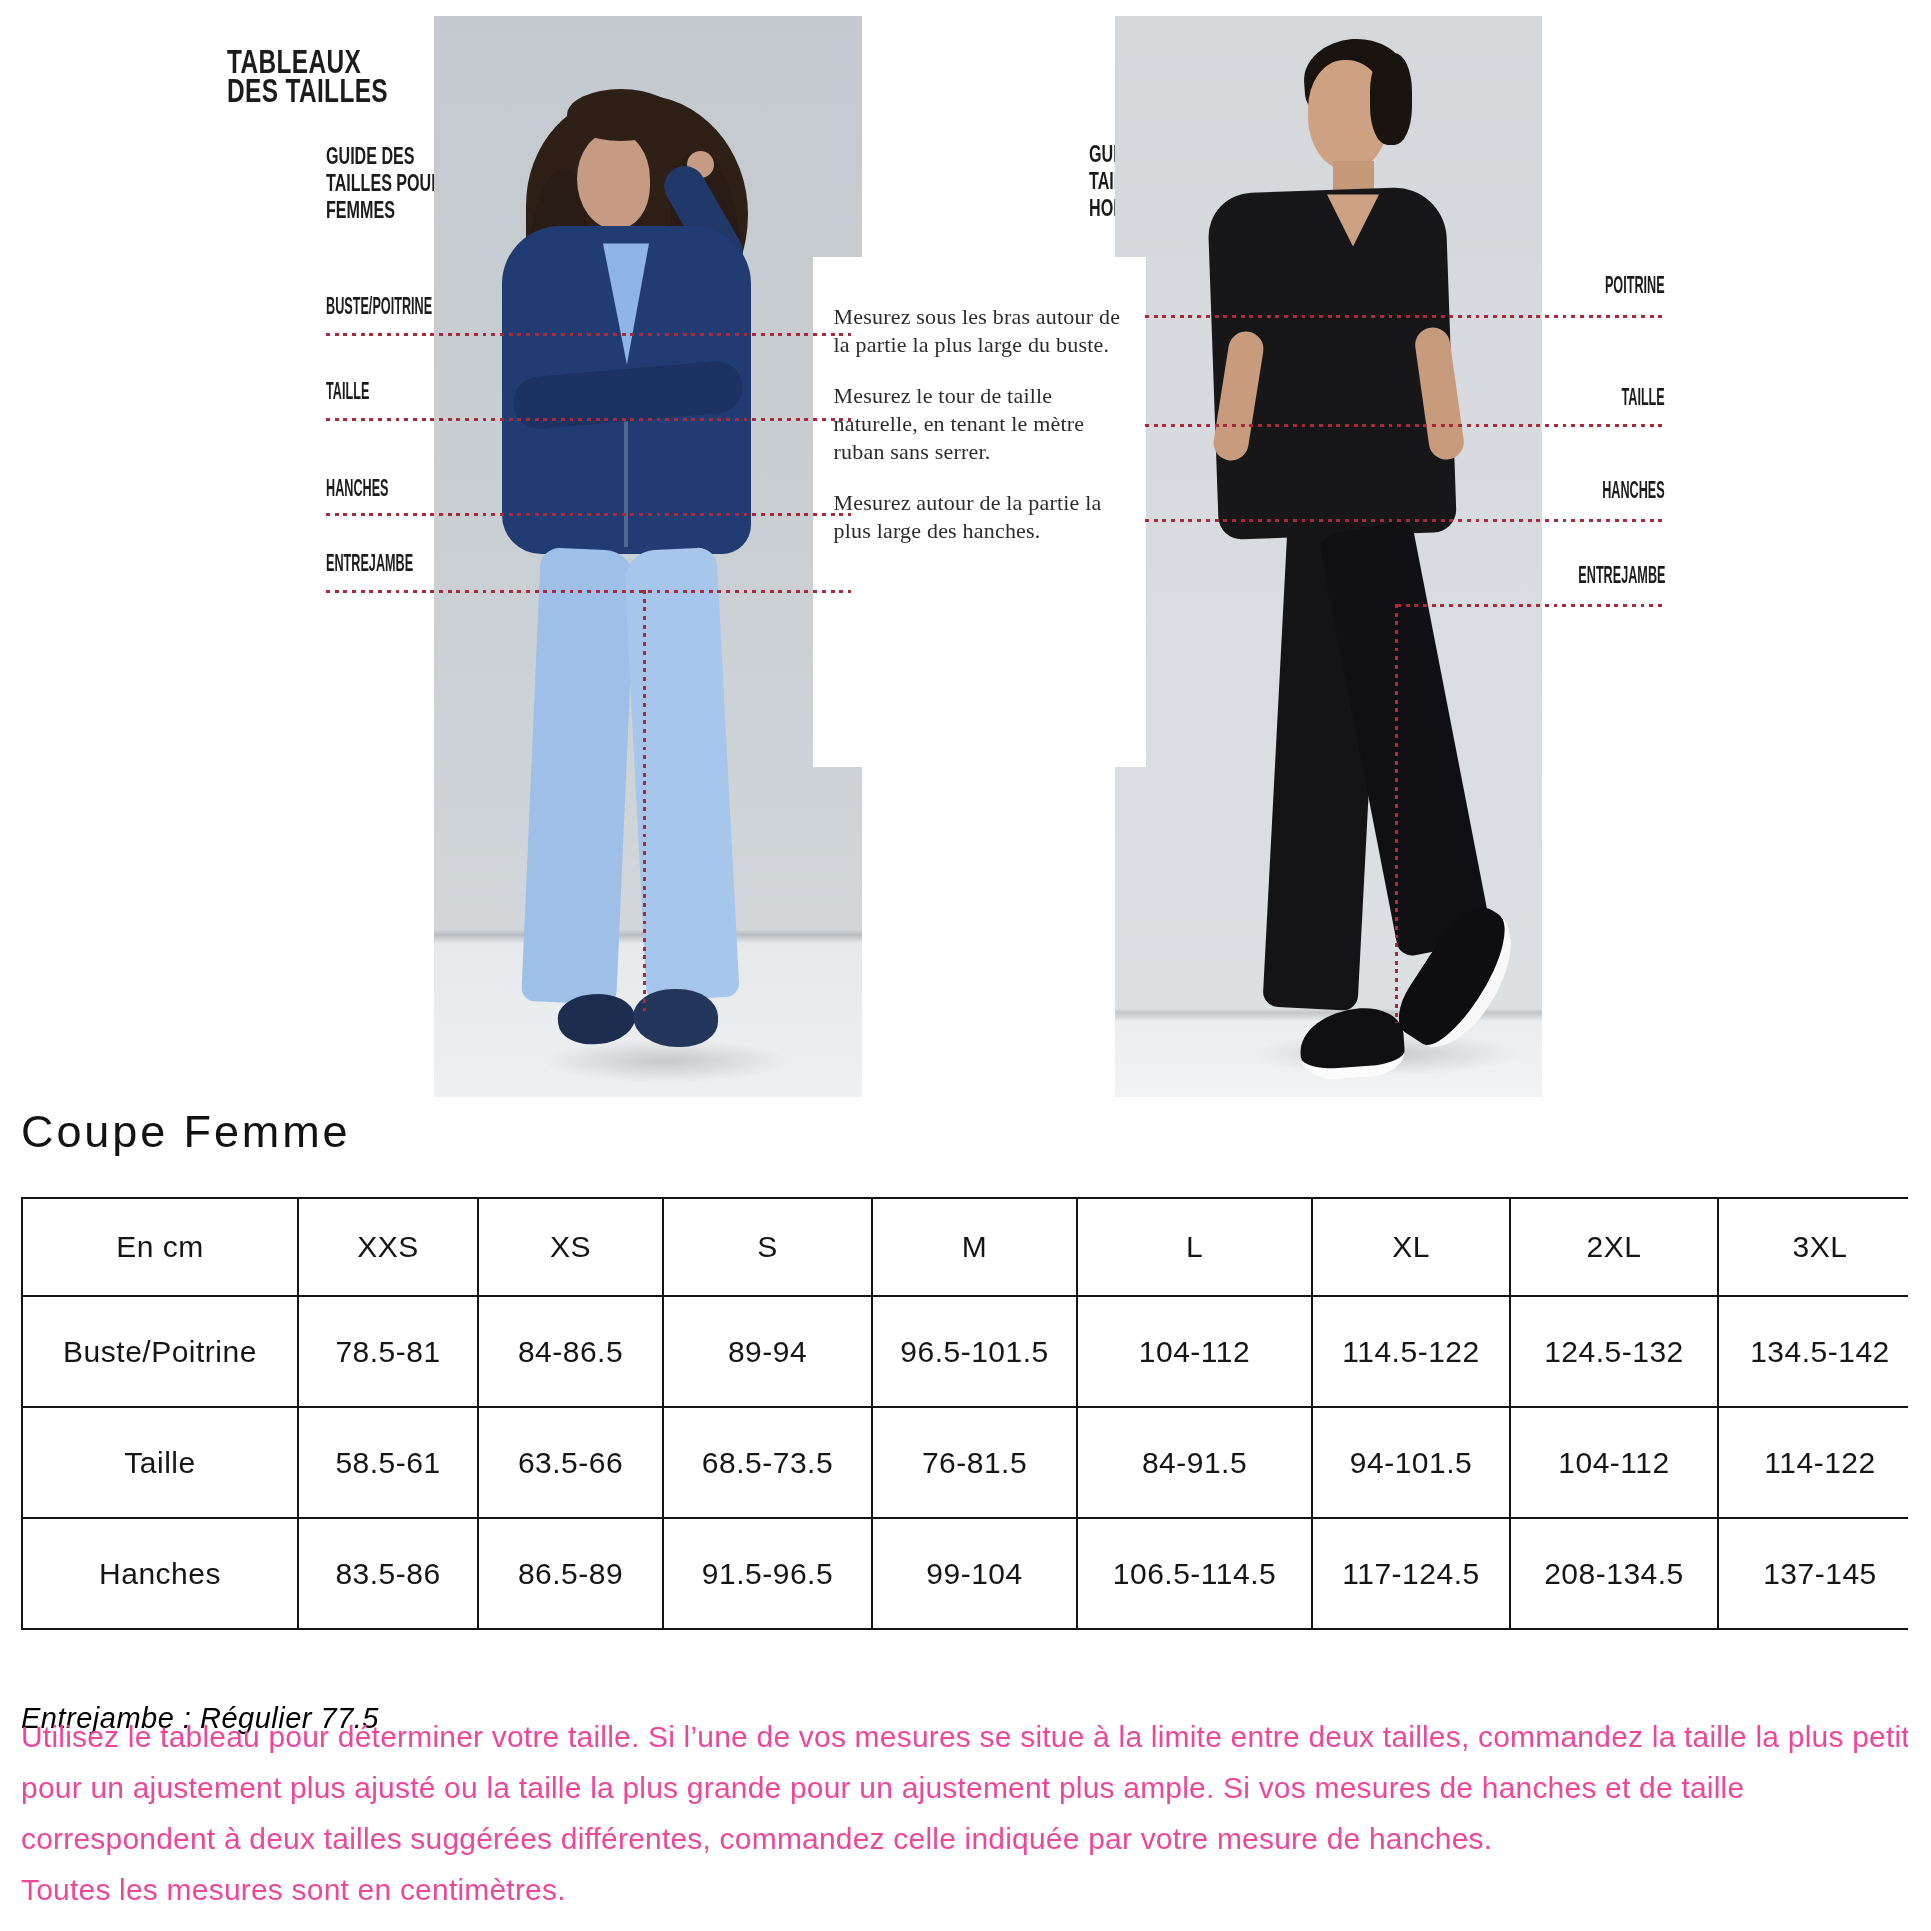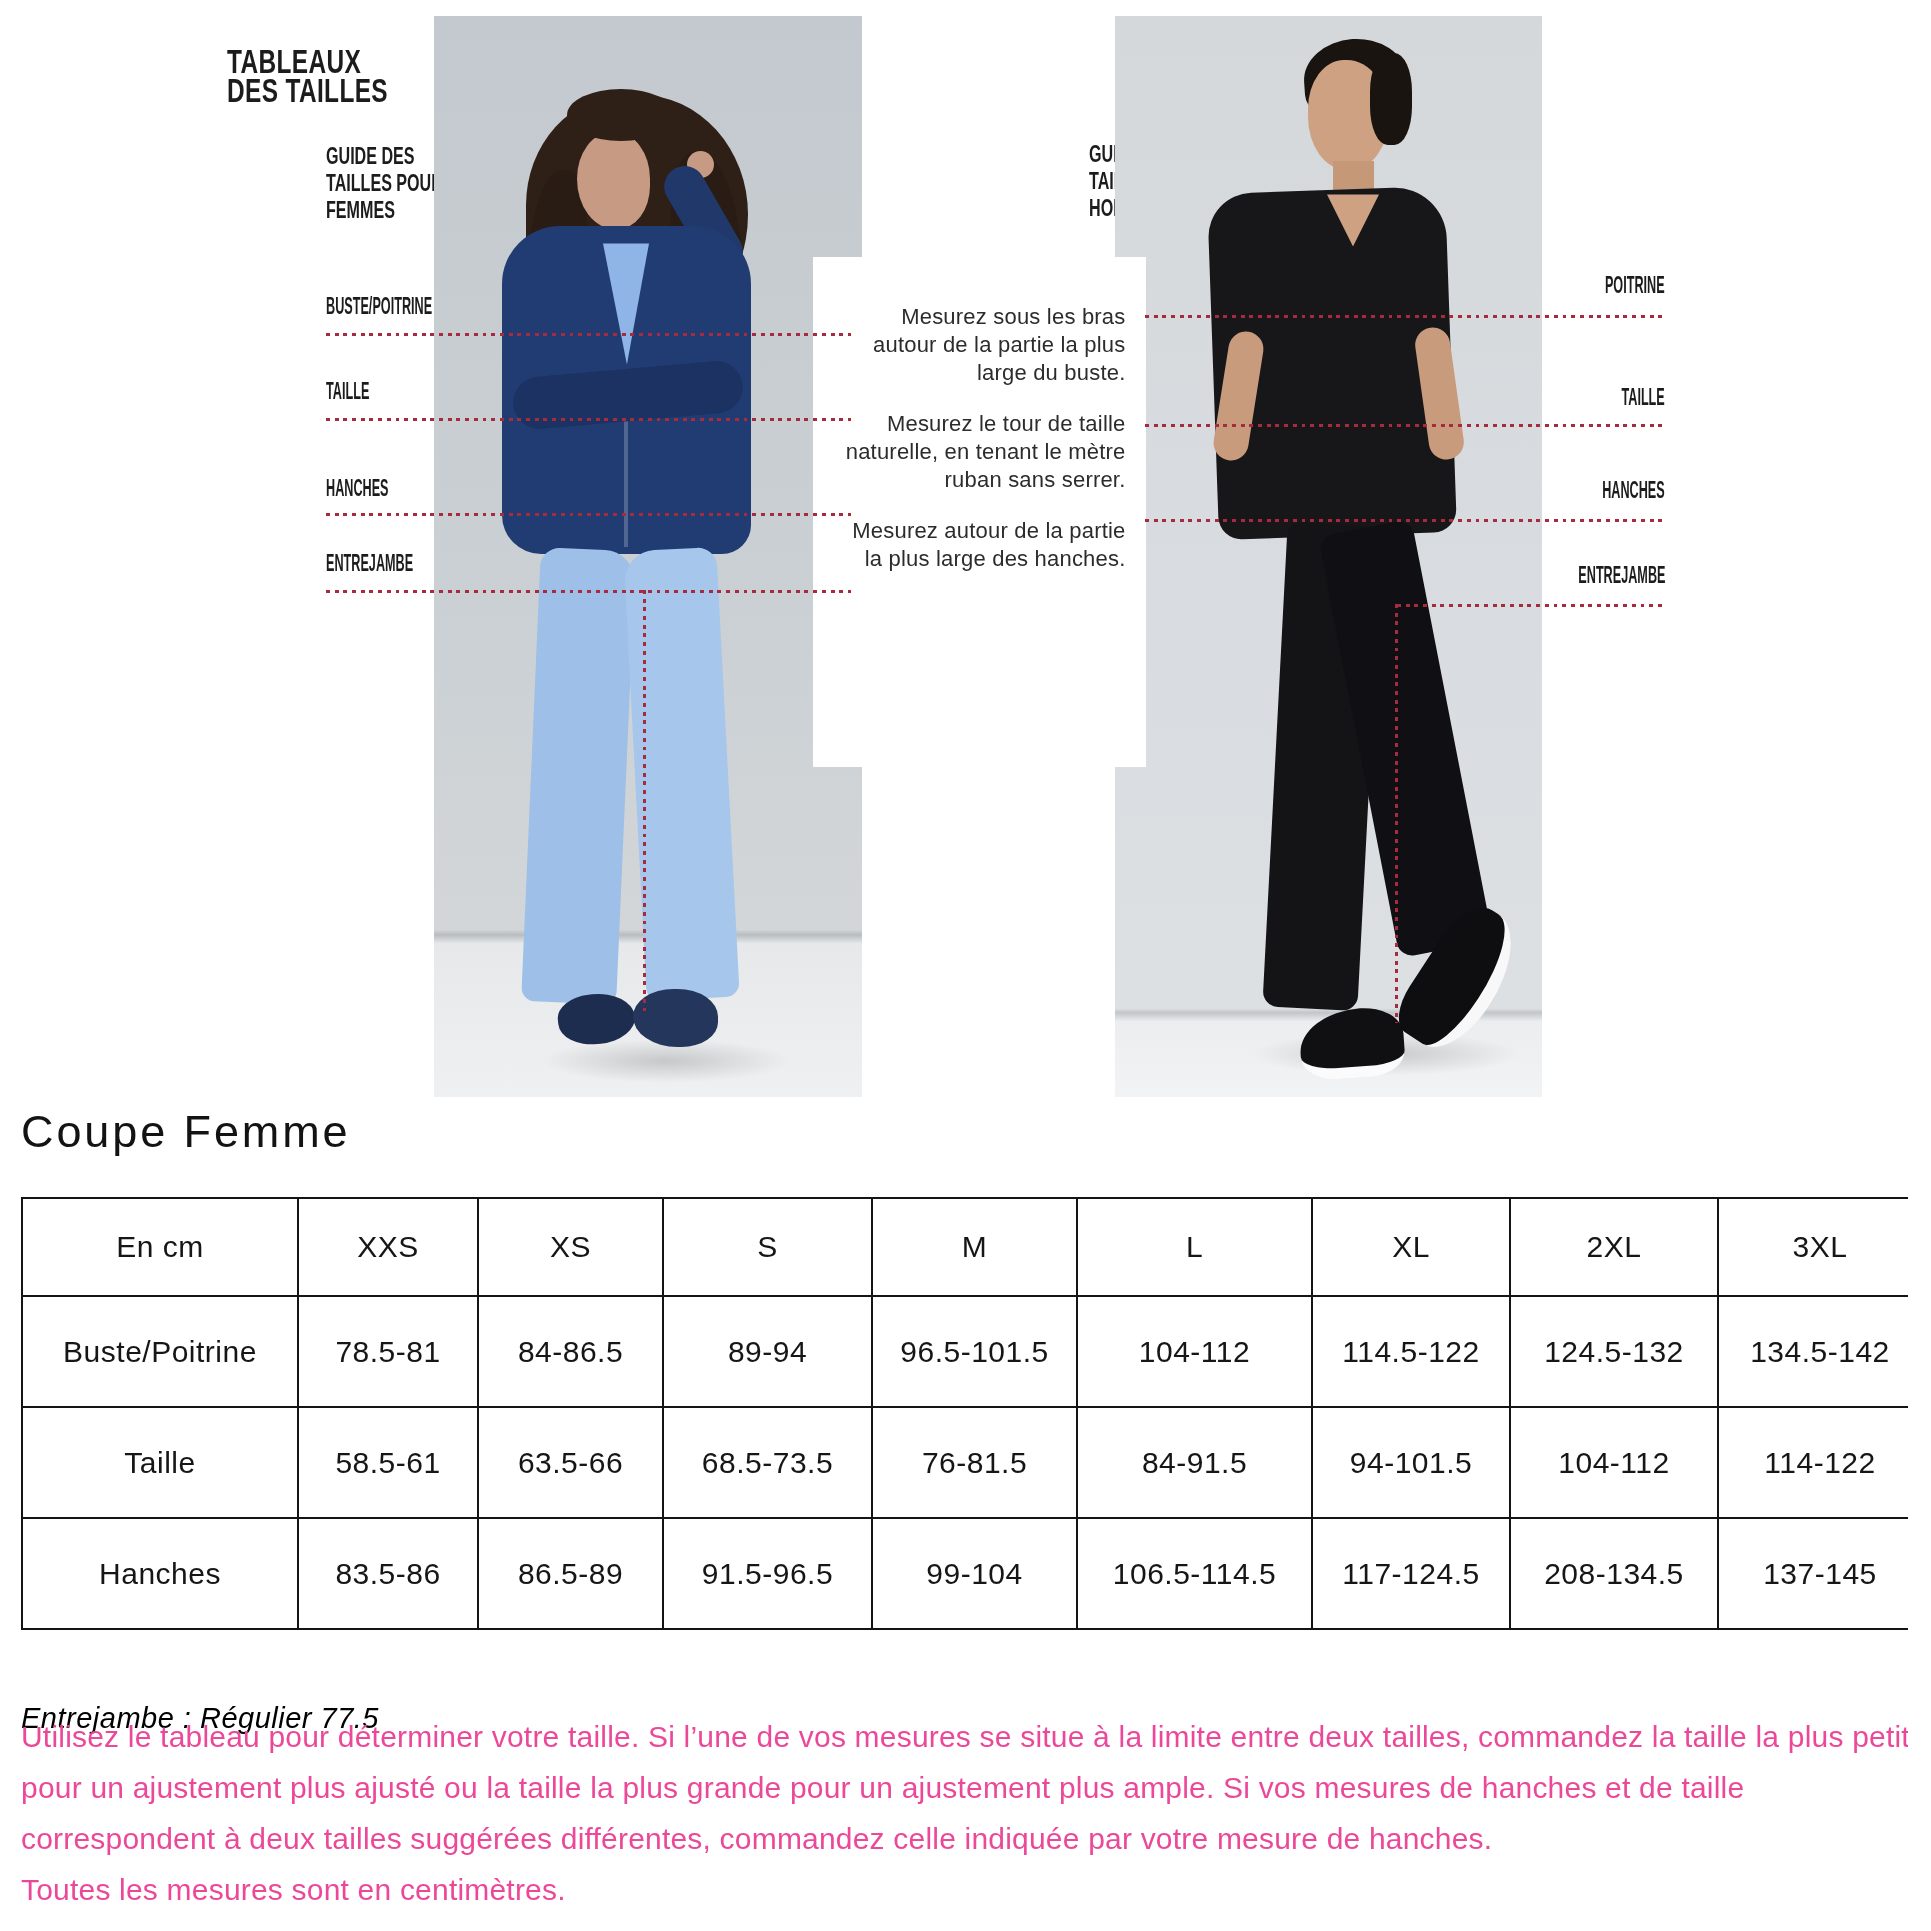--- a/index.html
+++ b/index.html
@@ -65,21 +65,21 @@
   .m-armL{left:106px;top:315px;width:35px;height:130px;background:#c89b7d;border-radius:17.4px;transform:rotate(9deg);}
   .m-armR{left:307px;top:311px;width:35px;height:133px;background:#c89b7d;border-radius:17.4px;transform:rotate(-8deg);}
   .m-legA{left:160px;top:508px;width:95px;height:485px;background:#141417;border-radius:15.4px;transform:rotate(3deg);}
   .m-legB{left:243px;top:508px;width:95px;height:429px;background:#101014;border-radius:15.4px;transform:rotate(-11deg);}
   .m-shoeA{left:185px;top:993px;width:104px;height:58px;background:#101012;border-radius:60% 40% 35% 35%;border-bottom:11.6px solid #fbfbfb;transform:rotate(-4deg);}
   .m-shoeB{left:307px;top:888px;width:64px;height:150px;background:#0e0e10;border-radius:40% 60% 50% 30%;border-right:13.5px solid #f8f8f8;transform:rotate(33deg);}
   .m-shadow{left:135px;top:1016px;width:270px;height:44px;}
 
   
   .instr{position:absolute;left:813px;top:257px;width:333px;height:510px;background:#fff;z-index:20;box-sizing:border-box;padding-top:46px;}
-  .instr p{width:292px;margin:0 auto 23px;font-size:22px;line-height:28px;text-align:right;color:#2c2c2c;letter-spacing:0.2px;}
+  .instr p{width:292px;margin:0 auto 23px;font-size:22px;line-height:28px;text-align:left;color:#2c2c2c;letter-spacing:0.2px;font-family:Liberation Serif, serif;}
 
   
   .coupe{position:absolute;left:21px;top:1106px;margin:0;font-size:45px;font-weight:400;letter-spacing:2.9px;color:#131313;}
   .size-table{position:absolute;left:21px;top:1197px;width:1898px;border-collapse:collapse;table-layout:fixed;
               font-size:30px;letter-spacing:0.5px;color:#161616;}
   .size-table th,.size-table td{border:2.9px solid #141414;text-align:center;vertical-align:middle;font-weight:400;padding:12px;}
   .size-table thead tr{height:98px;}
   .size-table tbody tr{height:111px;}
   .inseam{position:absolute;left:21px;top:1702px;font-style:italic;font-size:29px;letter-spacing:0.5px;color:#000000;}
   .fit{position:absolute;left:21px;top:1711px;width:1910px;}

